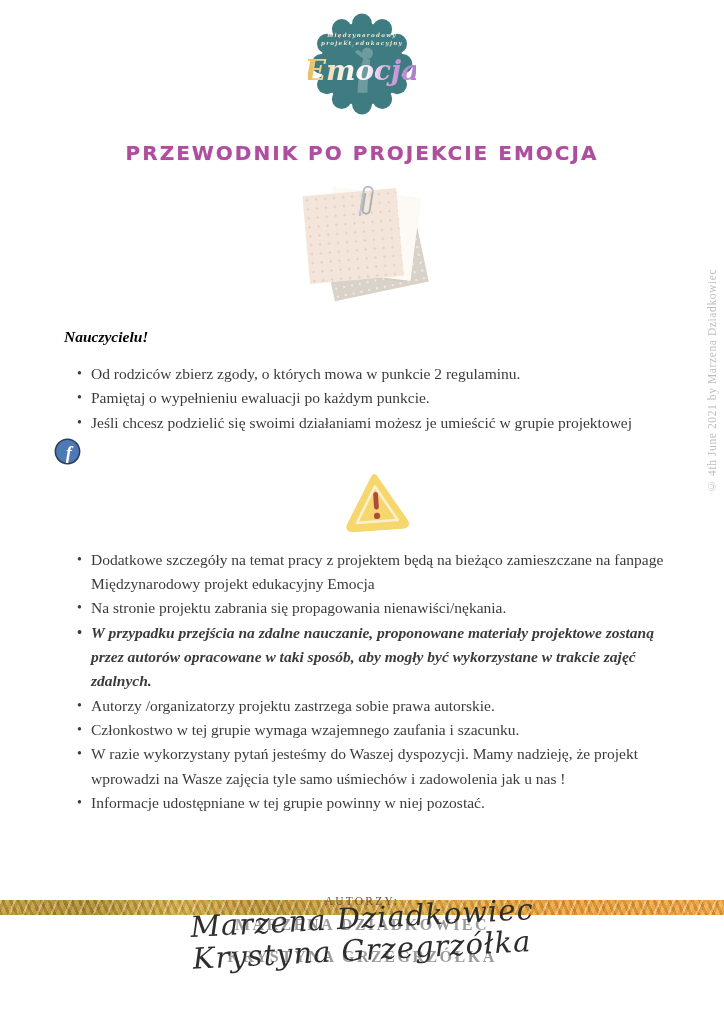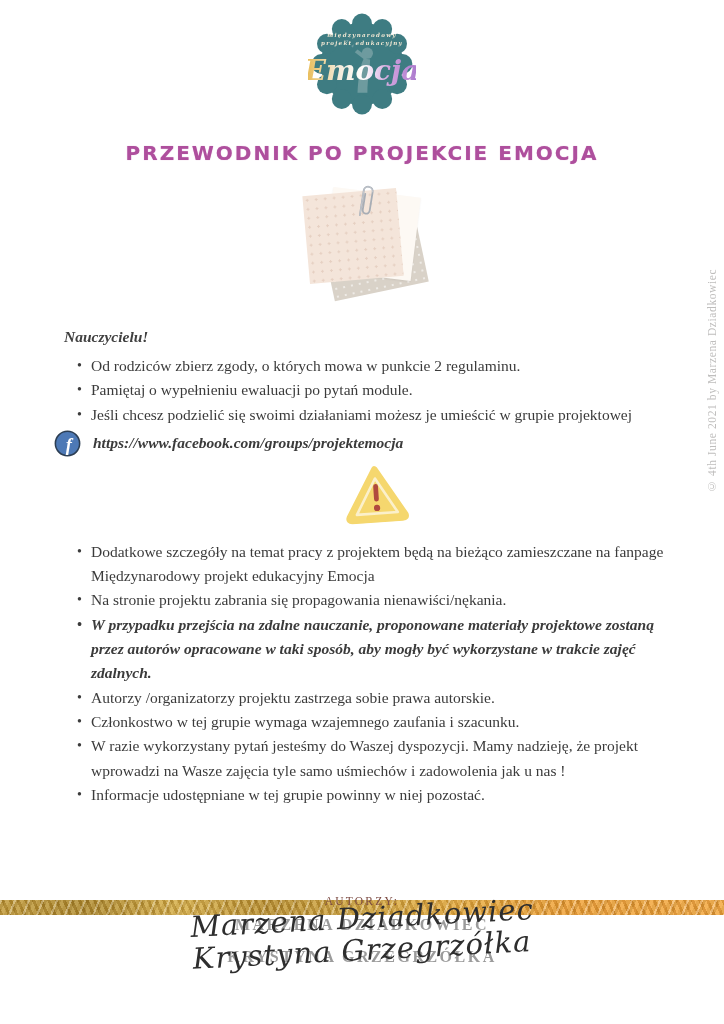--- a/index.html
+++ b/index.html
@@ -63,23 +63,23 @@
     font-family: "Liberation Serif", serif;
     font-size: 11.5px; color: #bfbebd; letter-spacing: .6px;
     white-space: nowrap;
   }
 
   
   .content { position: absolute; top: 328px; left: 64px; width: 624px; color: #3b3b3b; }
   .teacher-heading {
     font-family: "Liberation Serif", serif;
     font-style: italic; font-weight: bold;
-    font-size: 15.5px; color: #404040;
-  }
-  ul.doc-list { list-style: none; margin-top: 8px; }
+    font-size: 15.5px; color: #000000;
+  }
+  ul.doc-list { list-style: none; margin-top: 16px; }
   ul.doc-list li {
     position: relative;
     padding-left: 27px;
     font-size: 15.5px; line-height: 24.3px;
   }
   ul.doc-list li::before {
     content: "•";
     position: absolute; left: 13px; top: 0;
     font-size: 14px; color: #3b3b3b;
   }
@@ -185,30 +185,29 @@
     </div>
   </div>
 
   <div class="copyright-vertical">© 4th June 2021  by Marzena Dziadkowiec</div>
 
   <div class="content">
     <div class="teacher-heading">Nauczycielu!</div>
 
     <ul class="doc-list">
       <li>Od rodziców zbierz zgody, o których mowa w punkcie 2 regulaminu.</li>
-      <li>Pamiętaj o wypełnieniu ewaluacji po pytań module.</li>
+      <li>Pamiętaj o wypełnieniu ewaluacji po każdym punkcie.</li>
       <li>Jeśli  chcesz podzielić się swoimi działaniami możesz je umieścić w grupie projektowej</li>
     </ul>
 
     <div class="fb-row">
       <svg class="fb-icon" viewBox="0 0 28 28">
         <circle cx="14" cy="14" r="12.6" fill="#4d79b6" stroke="#2c3e53" stroke-width="1.6"></circle>
         <text x="15.3" y="21.5" text-anchor="middle" fill="#ffffff" style="font-family:&quot;Liberation Serif&quot;,serif;font-weight:bold;font-style:italic;font-size:19px">f</text>
       </svg>
-      <a class="fb-link" href="#">https://www.facebook.com/groups/projektemocja</a>
     </div>
 
     <div class="warning-wrap">
       <svg viewBox="0 0 64 58">
         <path d="M32 4 L60 51 Q61.5 54.5 57 54.5 L7 54.5 Q2.5 54.5 4 51 Z" fill="#f5d76e" stroke="#f5d76e" stroke-width="6" stroke-linejoin="round"></path>
         <path d="M32 13.5 L52.5 48.5 L11.5 48.5 Z" fill="none" stroke="#fbf0cb" stroke-width="2.6" stroke-linejoin="round"></path>
         <rect x="29.7" y="19" width="4.8" height="17.5" rx="2.4" fill="#b04a3e"></rect>
         <circle cx="32.1" cy="43" r="3.1" fill="#b04a3e"></circle>
       </svg>
     </div>

